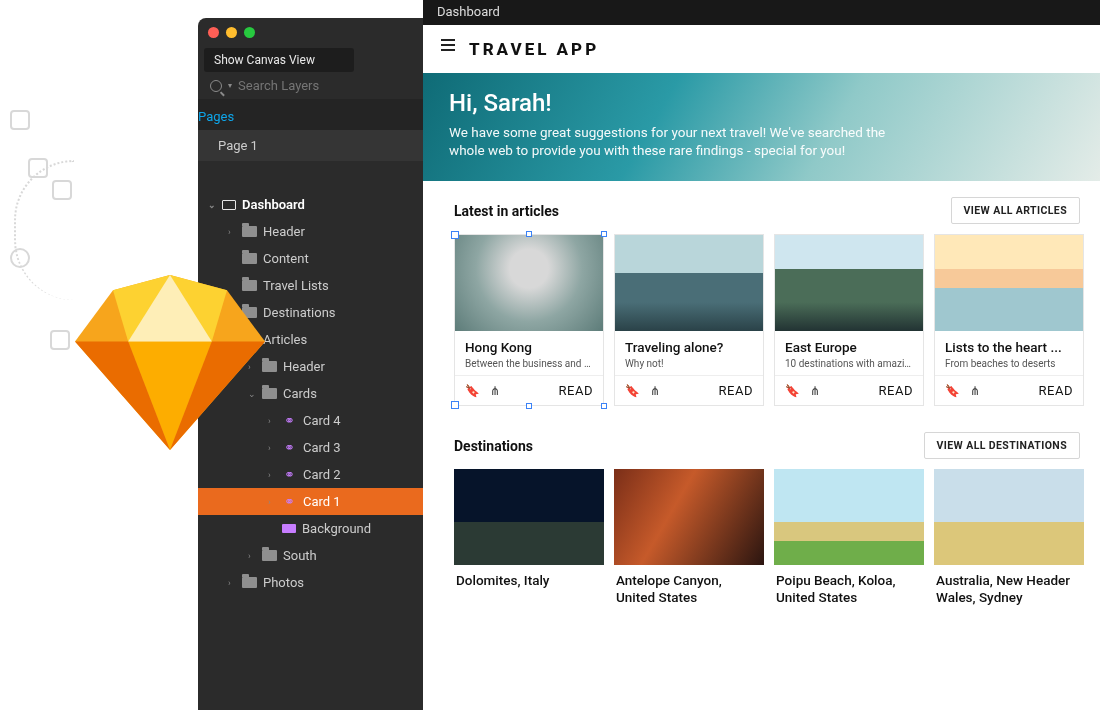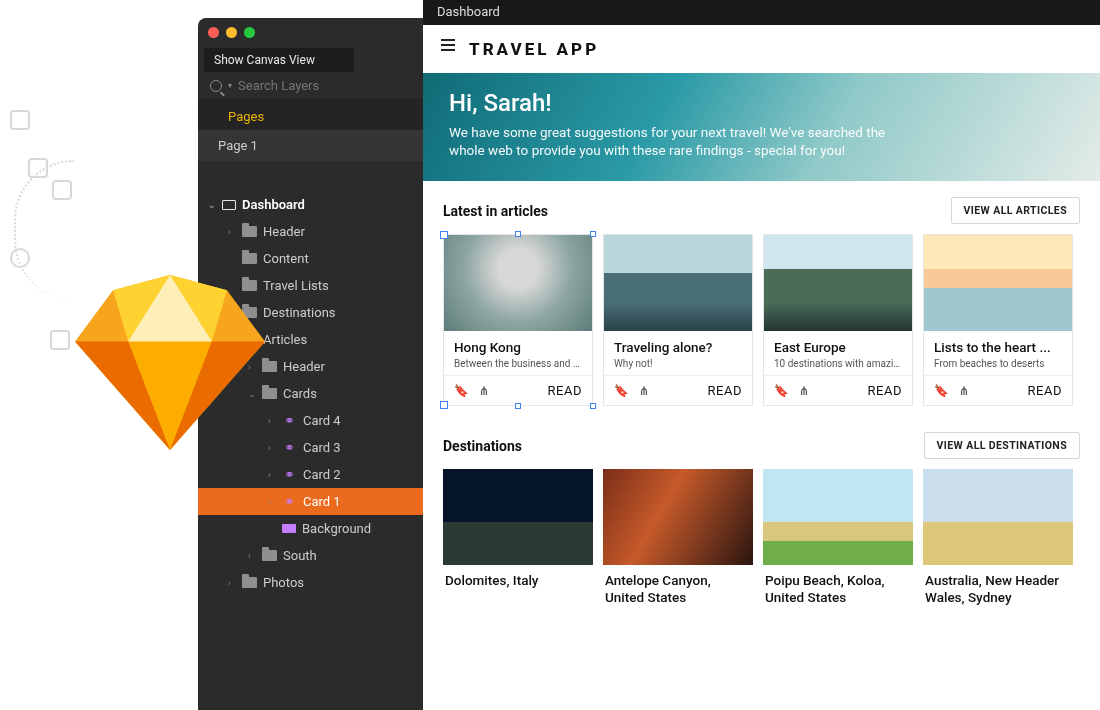--- a/index.html
+++ b/index.html
@@ -22,21 +22,21 @@
   .tool{position:absolute;left:198px;top:18px;width:225px;height:692px;background:#2b2b2b;border-radius:8px 0 0 0;z-index:3;color:#ccc;font-size:13px;overflow:hidden}
   .titlebar{height:28px;display:flex;align-items:center;padding:0 10px;gap:7px}
   .tl-dot{width:11px;height:11px;border-radius:50%}
   .tl-r{background:#ff5f56}.tl-y{background:#ffbd2e}.tl-g{background:#27c93f}
   .canvas-toggle{background:#1d1d1d;padding:5px 10px;font-size:12px;color:#e8e8e8;width:150px;border-radius:3px;margin:2px 0 0 6px}
   .search-row{display:flex;align-items:center;gap:6px;padding:6px 12px;color:#8a8a8a}
   .search-row input{background:none;border:none;outline:none;color:#8a8a8a;font-size:13px;flex:1}
   .search-ico{width:12px;height:12px;border:1.5px solid #8a8a8a;border-radius:50%;position:relative}
   .search-ico:after{content:"";position:absolute;right:-4px;bottom:-4px;width:5px;height:1.5px;background:#8a8a8a;transform:rotate(45deg)}
   .caret-down{font-size:8px;color:#8a8a8a}
-  .section-label{padding:10px 30px 6px;color:#eab308;font-size:13px;background:#242424}
+  .section-label{padding:10px 0 6px;color:#0ea5e9;font-size:13px;background:#242424}
   .page-row{background:#353535;padding:8px 20px}
   
   .tree{padding-top:30px}
   .tree-row{display:flex;align-items:center;gap:6px;padding:6px 10px;white-space:nowrap;cursor:default}
   .tree-row.active{background:#ea6a1e;color:#fff}
   .tree-row.root{font-weight:600;color:#fff}
   .tree-row .chev{font-size:9px;width:8px;color:#888}
   .ind-1{padding-left:30px}.ind-2{padding-left:50px}.ind-3{padding-left:70px}
   .ico{display:inline-flex;width:15px;height:12px;align-items:center;justify-content:center}
   .ico.folder{width:15px;height:11px;background:#8f8f8f;border-radius:1px;position:relative}
@@ -51,21 +51,21 @@
   .dash-app{background:#fff;width:460px;margin-left:0;padding:14px 0 14px 18px}
   .app-bar{display:flex;gap:14px}
   .burger{display:flex;flex-direction:column;gap:3px}
   .burger span{display:block;width:14px;height:2px;background:#222}
   .app-title{font-weight:800;letter-spacing:3px;font-size:17px;color:#111}
   
   .hero{height:108px;background:linear-gradient(120deg,#0f6b76 0%,#2a9aa6 35%,#8fc9c8 60%,#e4ece8 100%);color:#fff;padding:16px 26px}
   .hero h1{font-size:24px;font-weight:500;margin-bottom:6px}
   .hero p{font-size:13.5px;line-height:1.35;max-width:470px;opacity:.95}
   
-  .panel{background:#fff;margin:0 0 0 0}
+  .panel{background:#fff;margin:0 0 0 11px}
   .panel-head{display:flex;align-items:center;justify-content:space-between;padding:16px 20px 10px 20px}
   .panel-head h3{font-size:14px;font-weight:700;color:#111}
   .btn-outline{border:1px solid #d6d6d6;background:#fff;padding:6px 12px;font-size:10.5px;font-weight:700;letter-spacing:.4px;color:#222;border-radius:2px}
   
   .cards{display:flex;gap:10px;padding:0 0 10px 20px}
   .card{width:150px;border:1px solid #e5e5e5;background:#fff;display:flex;flex-direction:column}
   .card.sel{position:relative}
   .card.sel:before,.card.sel:after{content:"";position:absolute;width:6px;height:6px;border:1px solid #3b82f6;background:#fff;left:-4px}
   .card.sel:before{top:-4px}.card.sel:after{bottom:-4px}
   .sel-handles{position:absolute;right:-4px;top:-4px;width:6px;height:6px;border:1px solid #3b82f6;background:#fff}

